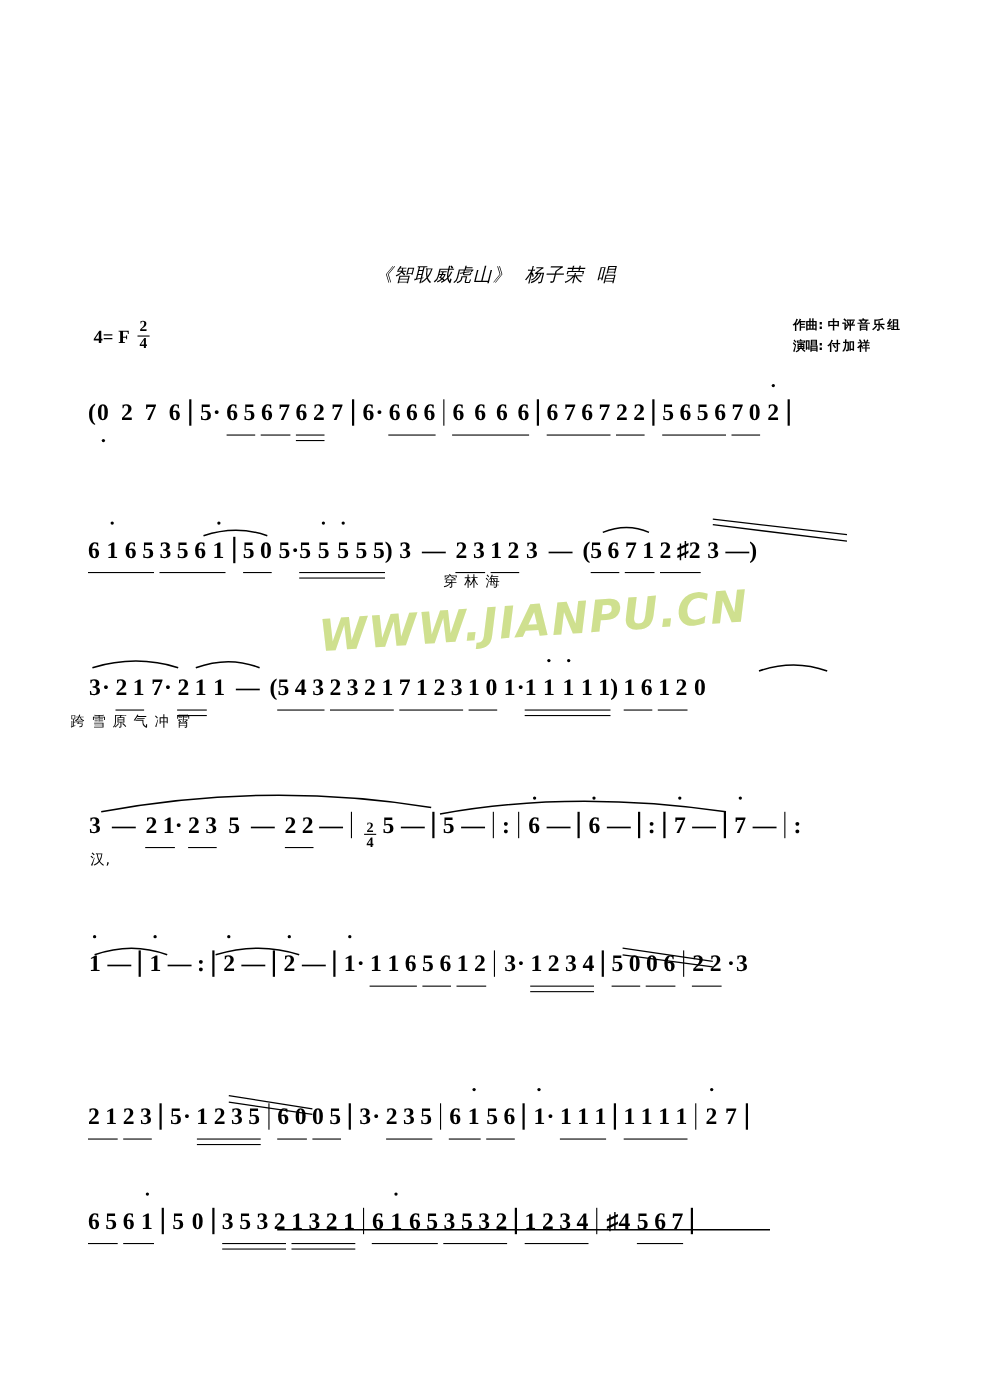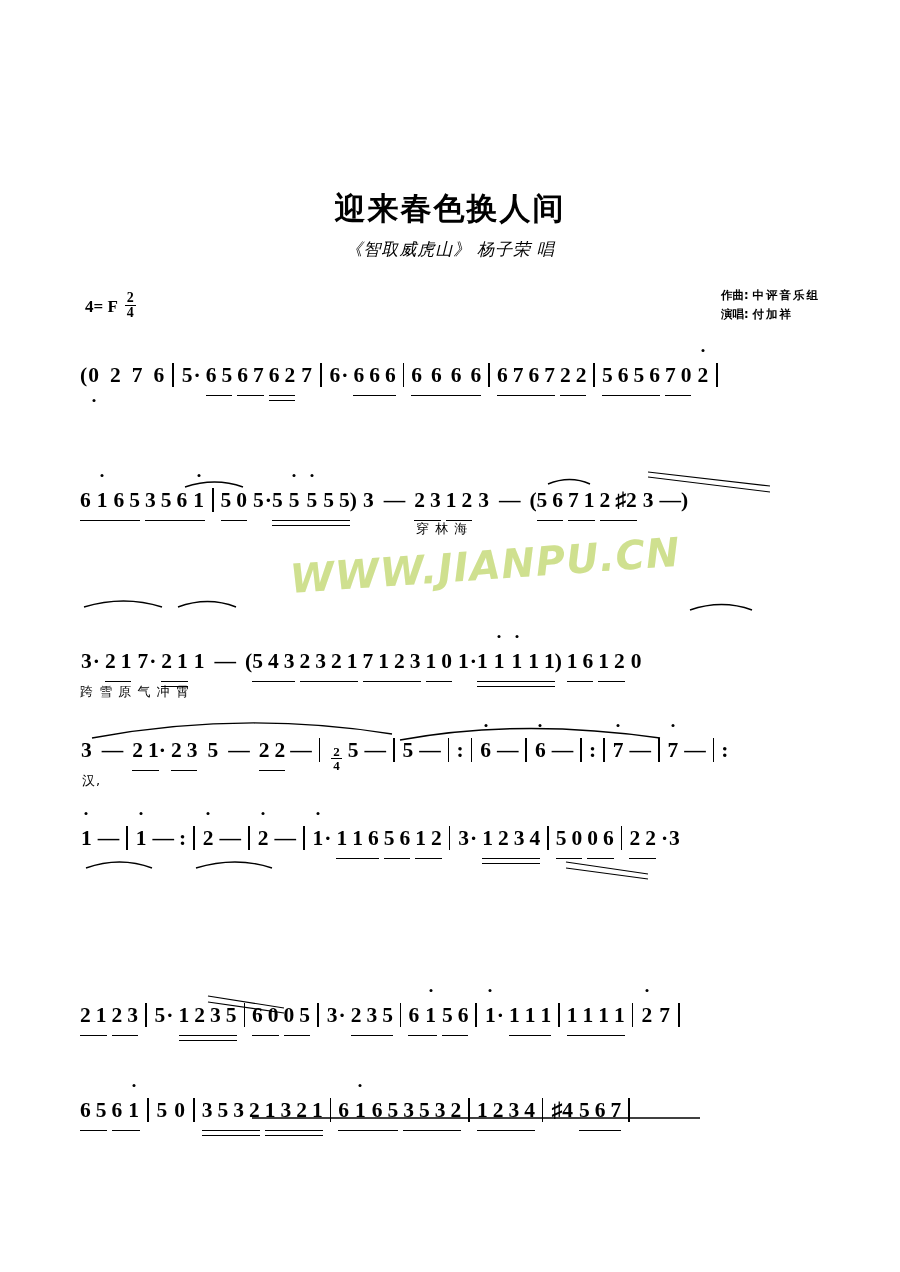--- a/index.html
+++ b/index.html
@@ -35,21 +35,21 @@
     font-weight: bold;
     font-size: 31px;
     letter-spacing: 2px;
   }
   .subtitle {
     position: absolute;
     top: 238px;
     left: 0;
     width: 900px;
     text-align: center;
-    font-family: Liberation Sans, sans-serif;
+    font-family: Liberation Mono, monospace;
     font-size: 17px;
     font-style: italic;
     letter-spacing: 1px;
   }
   .keysig {
     position: absolute;
     left: 85px;
     top: 292px;
     font-family: "Liberation Serif", serif;
     font-size: 17px;
@@ -180,21 +180,20 @@
     border-bottom: 1.6px solid #000;
   }
 
   .raw { white-space: pre; }
 </style>
 </head>
 <body>
 
 <div class="page">
 
-  <div class="title">迎来春色换人间</div>
   <div class="subtitle">《智取威虎山》 杨子荣 唱</div>
 
   <div class="keysig">
     <span>4= F</span>
     <span class="frac">
       <span class="num">2</span>
       <span class="den">4</span>
     </span>
   </div>
 
@@ -216,41 +215,41 @@
   <div class="sysrow" style="top:355px;">
     <div class="notes">
       <span class="raw">(</span><span class="n dotbelow">0</span><span class="sp"></span><span class="n">2</span><span class="sp"></span><span class="n">7</span><span class="sp"></span><span class="n">6</span><span class="bar"></span><span class="n">5</span>·<span class="sp-s"></span><span class="grp beam1">6<span class="sp-s"></span>5</span><span class="sp-s"></span><span class="grp beam1">6<span class="sp-s"></span>7</span><span class="sp-s"></span><span class="grp beam1 beam2">6<span class="sp-s"></span>2</span><span class="sp-s"></span><span class="n">7</span><span class="bar"></span><span class="n">6</span>·<span class="sp-s"></span><span class="grp beam1">6<span class="sp-s"></span>6<span class="sp-s"></span>6</span><span class="bar"></span><span class="grp beam1">6<span class="sp"></span>6<span class="sp"></span>6<span class="sp"></span>6</span><span class="bar"></span><span class="grp beam1">6<span class="sp-s"></span>7<span class="sp-s"></span>6<span class="sp-s"></span>7</span><span class="sp-s"></span><span class="grp beam1">2<span class="sp-s"></span>2</span><span class="bar"></span><span class="grp beam1">5<span class="sp-s"></span>6<span class="sp-s"></span>5<span class="sp-s"></span>6</span><span class="sp-s"></span><span class="grp beam1">7<span class="sp-s"></span>0</span><span class="sp-s"></span><span class="n dotabove">2</span><span class="bar"></span>
     </div>
   </div>
 
   <div class="sysrow" style="top:480px;">
     <div class="notes">
       <span class="grp beam1">6<span class="sp-s"></span><span class="n dotabove">1</span><span class="sp-s"></span>6<span class="sp-s"></span>5</span><span class="sp-s"></span><span class="grp beam1">3<span class="sp-s"></span>5<span class="sp-s"></span>6<span class="sp-s"></span><span class="n dotabove">1</span></span><span class="bar"></span><span class="grp beam1">5<span class="sp-s"></span>0</span><span class="sp-s"></span><span class="n">5</span>·<span class="grp beam1 beam2">5<span class="sp-s"></span><span class="n dotabove">5</span><span class="sp-s"></span><span class="n dotabove">5</span><span class="sp-s"></span>5<span class="sp-s"></span>5</span><span class="raw">)</span><span class="sp-s"></span><span class="n">3</span><span class="sp"></span>—<span class="sp"></span><span class="grp beam1">2<span class="sp-s"></span>3</span><span class="sp-s"></span><span class="grp beam1">1<span class="sp-s"></span>2</span><span class="sp-s"></span><span class="n">3</span><span class="sp"></span>—<span class="sp"></span><span class="raw">(</span><span class="grp beam1">5<span class="sp-s"></span>6</span><span class="sp-s"></span><span class="grp beam1">7<span class="sp-s"></span>1</span><span class="sp-s"></span><span class="grp beam1">2<span class="sp-s"></span>♯2</span><span class="sp-s"></span><span class="n">3</span><span class="sp-s"></span>—<span class="raw">)</span>
     </div>
-    <div class="lyr" style="top:40px;left:416px;">穿     林     海</div>
-  </div>
-
-  <div class="sysrow" style="top:605px;margin-top:36px;">
+    <div class="lyr" style="top:40px;left:403px;">穿     林     海</div>
+  </div>
+
+  <div class="sysrow" style="top:605px;">
     <div class="notes">
       <span class="n">3</span>·<span class="sp-s"></span><span class="grp beam1">2<span class="sp-s"></span>1</span><span class="sp-s"></span><span class="n">7</span>·<span class="sp-s"></span><span class="grp beam1 beam2">2<span class="sp-s"></span>1</span><span class="sp-s"></span><span class="n">1</span><span class="sp"></span>—<span class="sp"></span><span class="raw">(</span><span class="grp beam1">5<span class="sp-s"></span>4<span class="sp-s"></span>3</span><span class="sp-s"></span><span class="grp beam1">2<span class="sp-s"></span>3<span class="sp-s"></span>2<span class="sp-s"></span>1</span><span class="sp-s"></span><span class="grp beam1">7<span class="sp-s"></span>1<span class="sp-s"></span>2<span class="sp-s"></span>3</span><span class="sp-s"></span><span class="grp beam1">1<span class="sp-s"></span>0</span><span class="sp-s"></span><span class="n">1</span>·<span class="grp beam1 beam2">1<span class="sp-s"></span><span class="n dotabove">1</span><span class="sp-s"></span><span class="n dotabove">1</span><span class="sp-s"></span>1<span class="sp-s"></span>1</span><span class="raw">)</span><span class="sp-s"></span><span class="grp beam1">1<span class="sp-s"></span>6</span><span class="sp-s"></span><span class="grp beam1">1<span class="sp-s"></span>2</span><span class="sp-s"></span><span class="n">0</span>
     </div>
-    <div class="lyr" style="top:42px;left:80px;">跨     雪     原                                    气   冲   霄</div>
+    <div class="lyr" style="top:42px;left:64px;">跨     雪     原                                    气   冲   霄</div>
   </div>
 
   <div class="sysrow" style="top:730px;padding-left:20px;">
     <div class="notes">
       <span class="n">3</span><span class="sp"></span>—<span class="sp"></span><span class="grp beam1">2<span class="sp-s"></span>1</span>·<span class="sp-s"></span><span class="grp beam1">2<span class="sp-s"></span>3</span><span class="sp"></span><span class="n">5</span><span class="sp"></span>—<span class="sp"></span><span class="grp beam1">2<span class="sp-s"></span>2</span><span class="sp-s"></span>—<span class="bar"></span><span class="frac" style="font-size:13px;">
           <span class="num">2</span>
           <span class="den">4</span>
         </span><span class="sp-s"></span><span class="n">5</span><span class="sp-s"></span>—<span class="bar"></span><span class="n">5</span><span class="sp-s"></span>—<span class="bar"></span>:<span class="bar"></span><span class="n dotabove">6</span><span class="sp-s"></span>—<span class="bar"></span><span class="n dotabove">6</span><span class="sp-s"></span>—<span class="bar"></span>:<span class="bar"></span><span class="n dotabove">7</span><span class="sp-s"></span>—<span class="bar"></span><span class="n dotabove">7</span><span class="sp-s"></span>—<span class="bar"></span>:
     </div>
     <div class="lyr" style="top:42px;left:82px;">汉,</div>
   </div>
 
-  <div class="sysrow" style="top:818px;">
+  <div class="sysrow" style="top:856px;">
     <div class="notes">
       <span class="n dotabove">1</span><span class="sp-s"></span>—<span class="bar"></span><span class="n dotabove">1</span><span class="sp-s"></span>—<span class="sp-s"></span>:<span class="bar"></span><span class="n dotabove">2</span><span class="sp-s"></span>—<span class="bar"></span><span class="n dotabove">2</span><span class="sp-s"></span>—<span class="bar"></span><span class="n dotabove">1</span>·<span class="sp-s"></span><span class="grp beam1">1<span class="sp-s"></span>1<span class="sp-s"></span>6</span><span class="sp-s"></span><span class="grp beam1">5<span class="sp-s"></span>6</span><span class="sp-s"></span><span class="grp beam1">1<span class="sp-s"></span>2</span><span class="bar"></span><span class="n">3</span>·<span class="sp-s"></span><span class="grp beam1 beam2">1<span class="sp-s"></span>2<span class="sp-s"></span>3<span class="sp-s"></span>4</span><span class="bar"></span><span class="grp beam1">5<span class="sp-s"></span>0</span><span class="sp-s"></span><span class="grp beam1">0<span class="sp-s"></span>6</span><span class="bar"></span><span class="grp beam1">2<span class="sp-s"></span>2</span><span class="sp-s"></span>·<span class="n">3</span>
     </div>
   </div>
 
   <div class="sysrow" style="top:995px;">
     <div class="notes">
       <span class="grp beam1">2<span class="sp-s"></span>1</span><span class="sp-s"></span><span class="grp beam1">2<span class="sp-s"></span>3</span><span class="bar"></span><span class="n">5</span>·<span class="sp-s"></span><span class="grp beam1 beam2">1<span class="sp-s"></span>2<span class="sp-s"></span>3<span class="sp-s"></span>5</span><span class="bar"></span><span class="grp beam1">6<span class="sp-s"></span>0</span><span class="sp-s"></span><span class="grp beam1">0<span class="sp-s"></span>5</span><span class="bar"></span><span class="n">3</span>·<span class="sp-s"></span><span class="grp beam1">2<span class="sp-s"></span>3<span class="sp-s"></span>5</span><span class="bar"></span><span class="grp beam1">6<span class="sp-s"></span><span class="n dotabove">1</span></span><span class="sp-s"></span><span class="grp beam1">5<span class="sp-s"></span>6</span><span class="bar"></span><span class="n dotabove">1</span>·<span class="sp-s"></span><span class="grp beam1">1<span class="sp-s"></span>1<span class="sp-s"></span>1</span><span class="bar"></span><span class="grp beam1">1<span class="sp-s"></span>1<span class="sp-s"></span>1<span class="sp-s"></span>1</span><span class="bar"></span><span class="n dotabove">2</span><span class="sp-s"></span><span class="n">7</span><span class="bar"></span>
     </div>
   </div>

